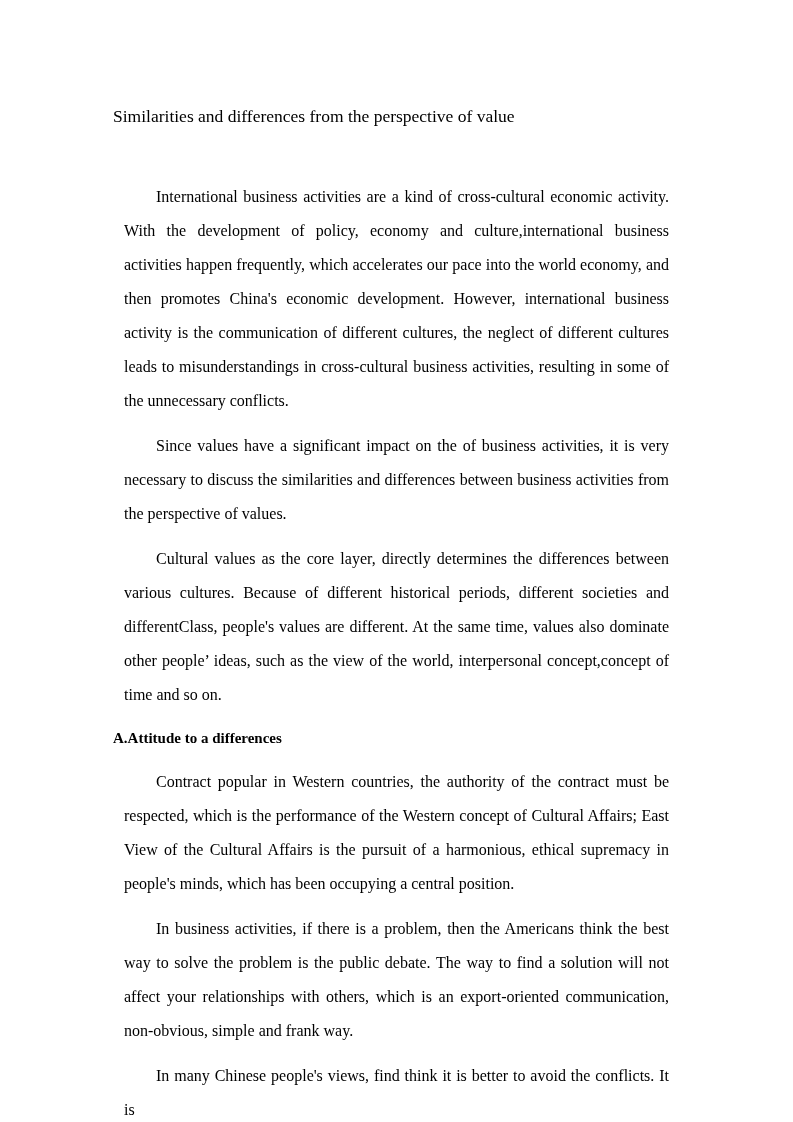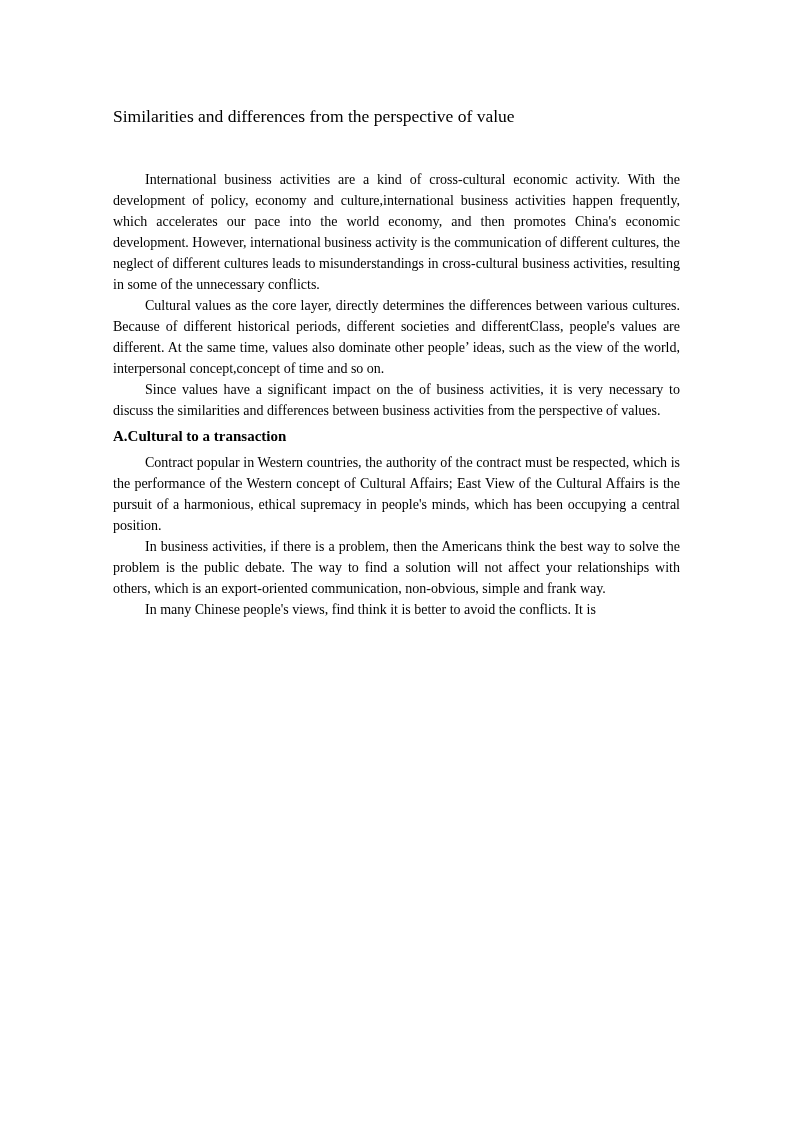--- a/index.html
+++ b/index.html
@@ -15,42 +15,42 @@
   .title {
     font-weight: normal;
     font-size: 17.5px;
     margin: 0;
     height: 32px;
     line-height: 32px;
     white-space: nowrap;
   }
   .spacer { height: 37px; }
   .para {
-    font-size: 14px;
-    line-height: 21px;
+    font-size: 16px;
+    line-height: 34px;
     text-align: justify;
     text-indent: 32px;
-    margin: 0;
+    margin: 11px;
   }
   .subheading {
     font-size: 15px;
     font-weight: bold;
     line-height: 31.2px;
     margin: 0;
   }
 </style>
 </head>
 <body>
 
 <div class="page">
   <h1 class="title">Similarities and differences from the perspective of value</h1>
   <div class="spacer"></div>
 
   <p class="para">International business activities are a kind of cross-cultural economic activity. With the development of policy, economy and culture,international business activities happen frequently, which accelerates our pace into the world economy, and then promotes China's economic development. However, international business activity is the communication of different cultures, the neglect of different cultures leads to misunderstandings in cross-cultural business activities, resulting in some of the unnecessary conflicts.</p>
+  <p class="para">Since values have a significant impact on the of business activities, it is very necessary to discuss the similarities and differences between business activities from the perspective of values.</p>
   <p class="para">Cultural values as the core layer, directly determines the differences between various cultures. Because of different historical periods, different societies and differentClass, people's values are different. At the same time, values also dominate other people’ ideas, such as the view of the world, interpersonal concept,concept of time and so on.</p>
-  <p class="para">Since values have a significant impact on the of business activities, it is very necessary to discuss the similarities and differences between business activities from the perspective of values.</p>
 
-  <h2 class="subheading">A.Cultural to a transaction</h2>
+  <h2 class="subheading">A.Attitude to a differences</h2>
 
   <p class="para">Contract popular in Western countries, the authority of the contract must be respected, which is the performance of the Western concept of Cultural Affairs; East View of the Cultural Affairs is the pursuit of a harmonious, ethical supremacy in people's minds, which has been occupying a central position.</p>
   <p class="para">In business activities, if there is a problem, then the Americans think the best way to solve the problem is the public debate. The way to find a solution will not affect your relationships with others, which is an export-oriented communication, non-obvious, simple and frank way.</p>
   <p class="para">In many Chinese people's views, find think it is better to avoid the conflicts. It is</p>
 </div>
 
 </body></html>

